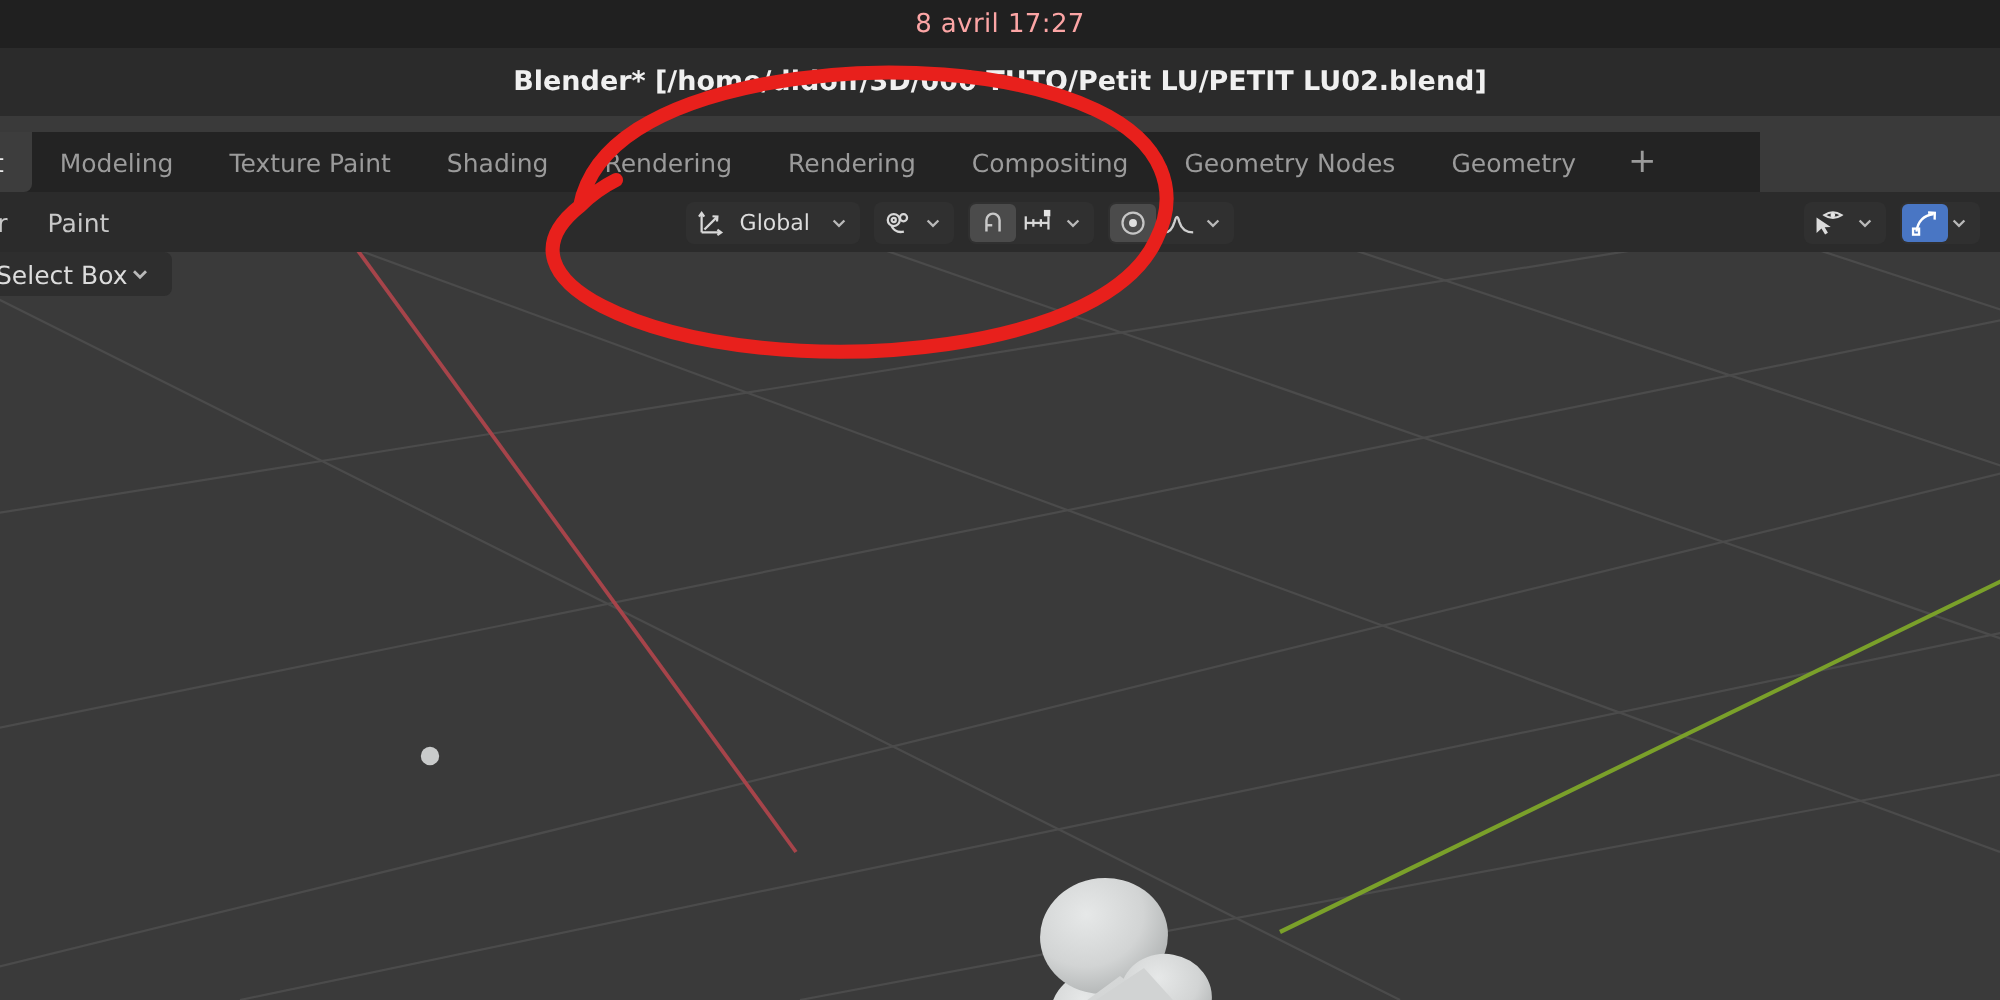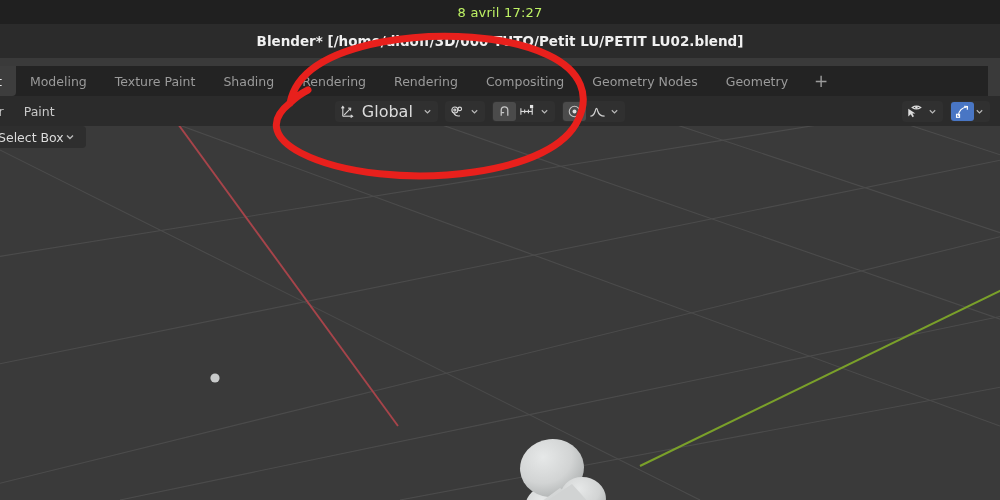--- a/index.html
+++ b/index.html
@@ -10,38 +10,38 @@
     position:relative;
   }
 
   
   .os-bar{
     position:absolute; left:0; top:0; width:1000px; height:24px;
     background:#202020;
     display:flex; align-items:center; justify-content:center;
   }
   .os-clock{
-    color:#bef264; font-size:13px; letter-spacing:.2px;
+    color:#fca5a5; font-size:13px; letter-spacing:.2px;
     font-family:"DejaVu Sans", sans-serif;
   }
 
   
   .win-title-bar{
     position:absolute; left:0; top:24px; width:1000px; height:34px;
     background:#2b2b2b;
     display:flex; align-items:center; justify-content:center;
   }
   .win-title{
     color:#f0f0f0; font-size:13.5px; font-weight:bold;
     white-space:nowrap;
   }
 
   
   .tab-row{
-    position:absolute; left:0; top:66px; width:988px; height:30px;
+    position:absolute; left:0; top:66px; width:880px; height:30px;
     background:#232323;
     display:flex; align-items:stretch;
   }
   .tab{
     display:flex; align-items:center;
     padding:0 14px;
     color:#9b9b9b; font-size:12.5px; white-space:nowrap;
     cursor:default;
   }
   .tab.first{ padding-left:0; margin-left:-26px; }
@@ -73,21 +73,21 @@
     height:21px; margin-right:7px; padding:0 1px;
   }
   .wbtn{
     display:flex; align-items:center; justify-content:center;
     height:19px; min-width:23px; padding:0 3px;
     border-radius:3px; color:#d2d2d2;
   }
   .wbtn.on{ background:#4b4b4b; }
   .wbtn.blue{ background:#4976c4; color:#ffffff; }
   .wlabel{
-    color:#dcdcdc; font-size:16px; padding:0 9px 0 3px; white-space:nowrap;
+    color:#dcdcdc; font-size:11px; padding:0 9px 0 3px; white-space:nowrap;
   }
   .chev{ display:flex; align-items:center; padding:0 5px 0 1px; }
   .chev svg{ display:block; }
 
   
   .tool-row{
     position:absolute; left:0; top:126px; width:1000px; height:32px;
     background:transparent; display:flex; 
     pointer-events:none;
   }

